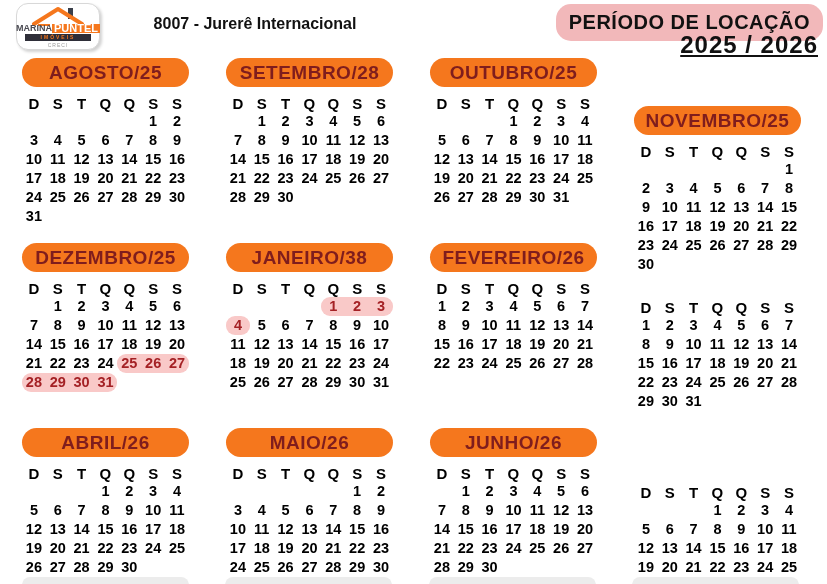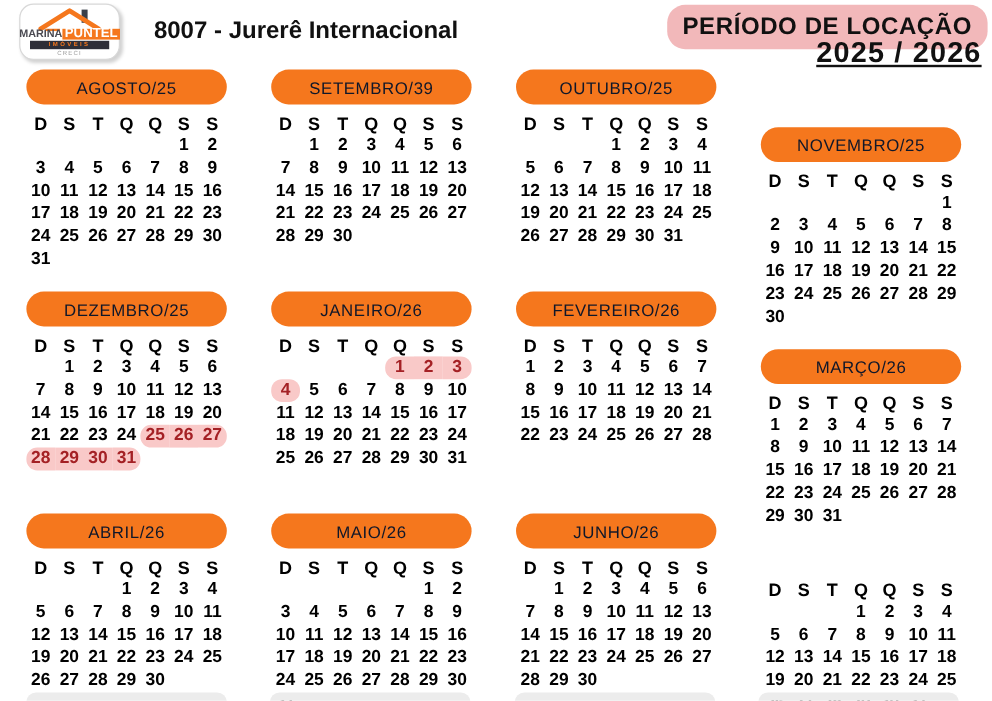--- a/index.html
+++ b/index.html
@@ -20,41 +20,41 @@
   .logo-brand .b1{font-weight:bold;font-size:9px;color:#4a4a52;letter-spacing:0;}
   .logo-brand .b2{font-weight:bold;font-size:11px;color:#fff;background:var(--orange);padding:0 2px;}
   .logo-sub{
     width:66px;height:7px;background:#2e2e38;color:var(--orange);
     font-size:5px;font-weight:bold;text-align:center;line-height:7px;margin-top:1px;
     letter-spacing:2px;
   }
   .logo-creci{font-size:5px;color:#9a9a9a;margin-top:1px;letter-spacing:1px;}
   .prop-title{
     position:absolute;left:100px;top:15px;width:310px;
-    text-align:center;font-size:20px;font-weight:bold;color:#111;
+    text-align:center;font-size:16px;font-weight:bold;color:#111;
   }
   .period-pill{
     position:absolute;right:4px;top:4px;height:37px;
     background:var(--pill-pink);border-radius:15px;
     display:flex;align-items:center;padding:0 13px;
     font-size:20px;font-weight:bold;color:#111;letter-spacing:.5px;white-space:nowrap;
   }
   .period-years{
     position:absolute;right:9px;top:31px;
     font-size:24px;font-weight:bold;color:#111;letter-spacing:1px;text-decoration:underline;
   }
   
   .cal-rows{position:absolute;left:0;top:58px;width:827px;}
   .cal-row{display:flex;padding-left:22px;height:185px;align-items:flex-start;}
   .month{width:167px;margin-right:37px;flex:none;}
   .month:last-child{margin-right:0;margin-top:48px;}
   .month-header{
     height:29px;background:var(--orange);border-radius:15px;
     display:flex;align-items:center;justify-content:center;
-    color:#0f172a;font-size:14px;font-weight:normal;letter-spacing:.5px;white-space:nowrap;
+    color:#7f1d1d;font-size:19px;font-weight:bold;letter-spacing:.5px;white-space:nowrap;
   }
   .weekday-row{display:flex;margin-top:8px;}
   .weekday-row span{
     width:23.85px;text-align:center;font-size:15px;font-weight:bold;color:#000;flex:none;
   }
   .week-row{display:flex;height:19px;}
   .day-cell{
     width:23.85px;height:19px;line-height:19px;text-align:center;
     font-size:14.5px;font-weight:bold;color:#000;flex:none;
   }
@@ -151,21 +151,21 @@
           <div class="day-cell">31</div>
           <div class="day-cell"></div>
           <div class="day-cell"></div>
           <div class="day-cell"></div>
           <div class="day-cell"></div>
           <div class="day-cell"></div>
           <div class="day-cell"></div>
         </div>
       </div>
       <div class="month">
-        <div class="month-header">SETEMBRO/39</div>
+        <div class="month-header">SETEMBRO/28</div>
         <div class="weekday-row">
           <span>D</span>
           <span>S</span>
           <span>T</span>
           <span>Q</span>
           <span>Q</span>
           <span>S</span>
           <span>S</span>
         </div>
         <div class="week-row">
@@ -390,21 +390,21 @@
           <div class="day-cell hl hl-start">28</div>
           <div class="day-cell hl">29</div>
           <div class="day-cell hl">30</div>
           <div class="day-cell hl hl-end">31</div>
           <div class="day-cell"></div>
           <div class="day-cell"></div>
           <div class="day-cell"></div>
         </div>
       </div>
       <div class="month">
-        <div class="month-header">JANEIRO/26</div>
+        <div class="month-header">JANEIRO/38</div>
         <div class="weekday-row">
           <span>D</span>
           <span>S</span>
           <span>T</span>
           <span>Q</span>
           <span>Q</span>
           <span>S</span>
           <span>S</span>
         </div>
         <div class="week-row">
@@ -495,21 +495,20 @@
           <div class="day-cell">22</div>
           <div class="day-cell">23</div>
           <div class="day-cell">24</div>
           <div class="day-cell">25</div>
           <div class="day-cell">26</div>
           <div class="day-cell">27</div>
           <div class="day-cell">28</div>
         </div>
       </div>
       <div class="month">
-        <div class="month-header">MARÇO/26</div>
         <div class="weekday-row">
           <span>D</span>
           <span>S</span>
           <span>T</span>
           <span>Q</span>
           <span>Q</span>
           <span>S</span>
           <span>S</span>
         </div>
         <div class="week-row">

